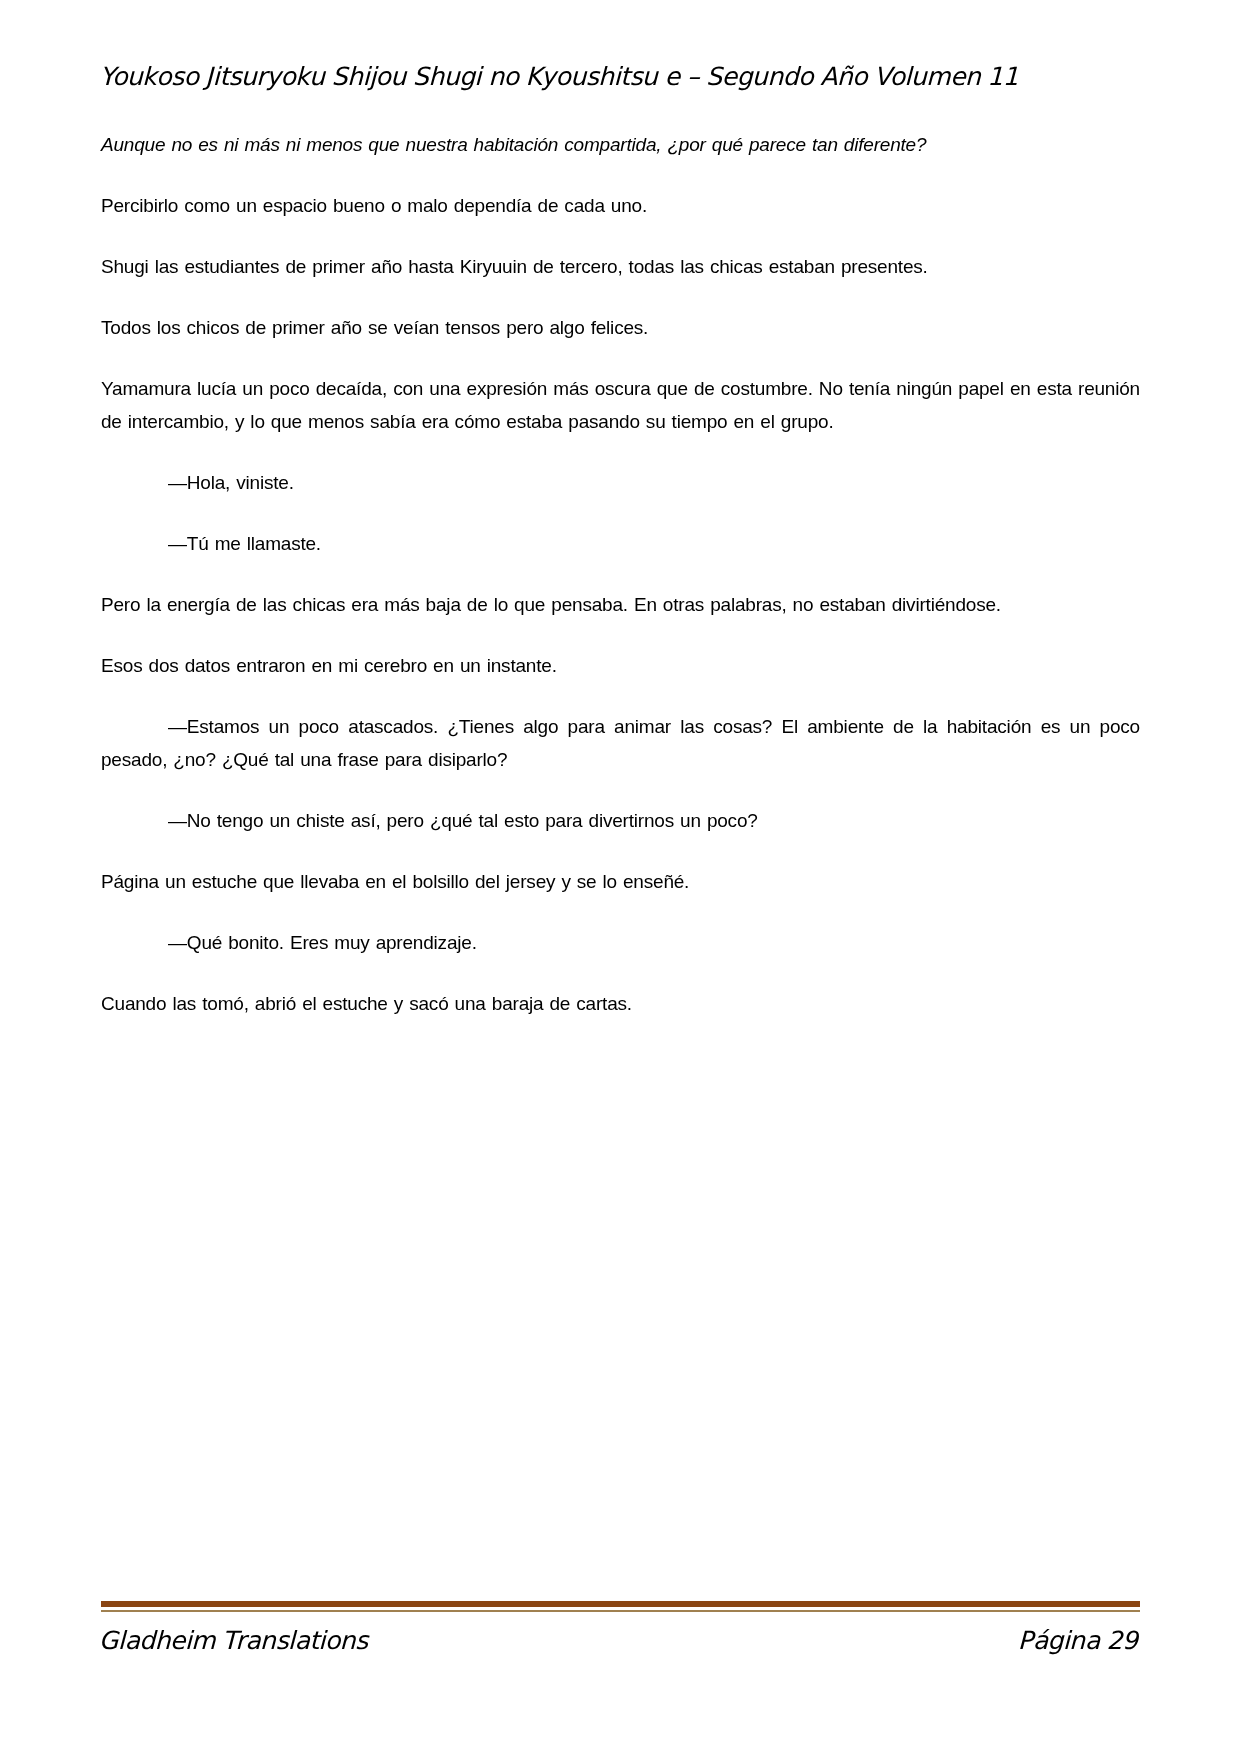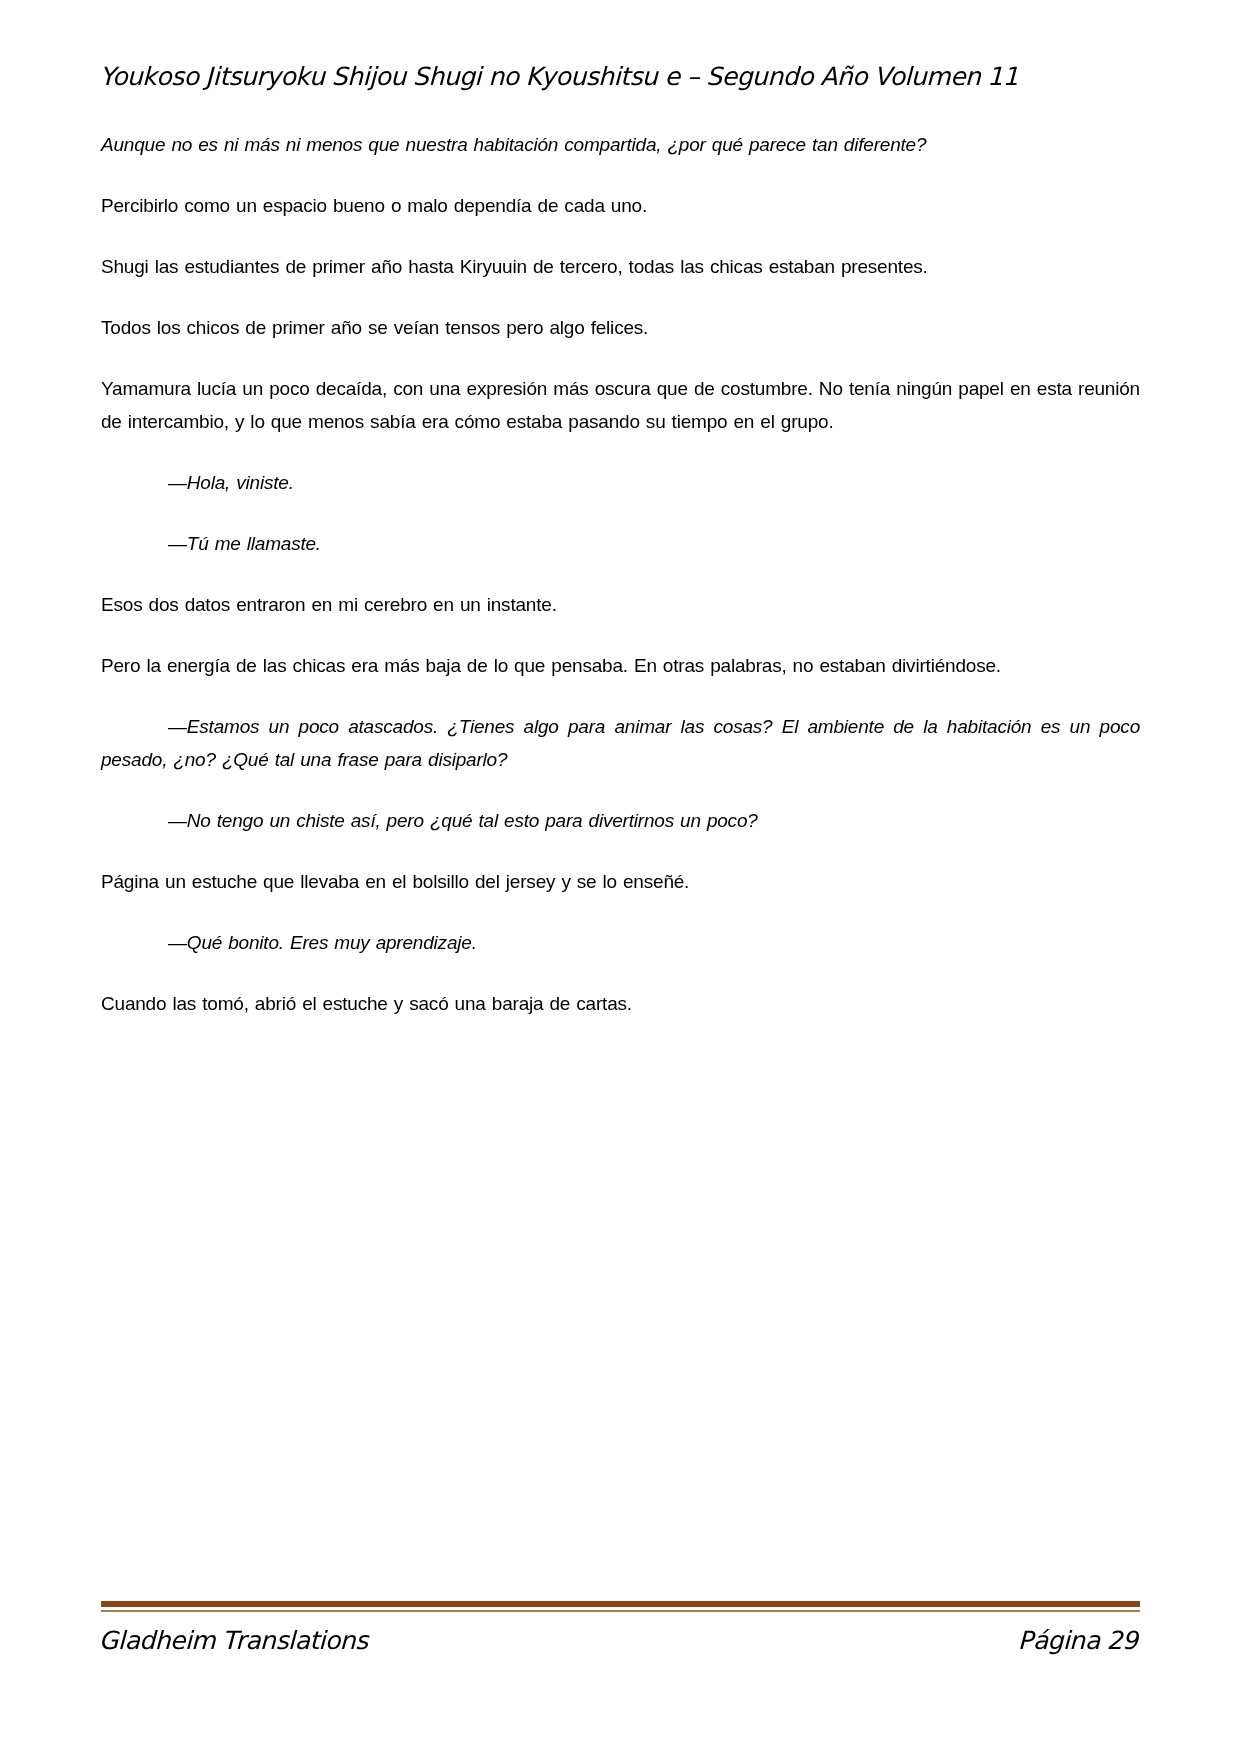--- a/index.html
+++ b/index.html
@@ -35,21 +35,21 @@
   }
   .para{
     font-size:19px;
     line-height:33px;
     letter-spacing:-0.2px;
     text-align:justify;
     margin:0 0 28px 0;
     word-spacing:1px;
   }
   .para.italic{font-style:italic;}
-  .para.indent{text-indent:67px;font-style:italic;}
+  .para.indent{text-indent:67px;}
   
   .doc-footer{
     position:absolute;left:101px;right:101px;top:1601px;
   }
   .footer-rule-thick{height:6px;background:var(--rule-dark);}
   .footer-rule-thin{height:2px;background:var(--rule-light);margin-top:3px;}
   .footer-row{
     display:flex;justify-content:space-between;align-items:baseline;
     margin-top:14px;
     font-family:"DejaVu Sans","Liberation Sans",sans-serif;
@@ -68,22 +68,22 @@
 
   <div class="doc-body">
 
   <p class="para italic">Aunque no es ni más ni menos que nuestra habitación compartida, ¿por qué parece tan diferente?</p>
       <p class="para">Percibirlo como un espacio bueno o malo dependía de cada uno.</p>
       <p class="para">Shugi las estudiantes de primer año hasta Kiryuuin de tercero, todas las chicas estaban presentes.</p>
       <p class="para">Todos los chicos de primer año se veían tensos pero algo felices.</p>
       <p class="para">Yamamura lucía un poco decaída, con una expresión más oscura que de costumbre. No tenía ningún papel en esta reunión de intercambio, y lo que menos sabía era cómo estaba pasando su tiempo en el grupo.</p>
       <p class="para indent">—Hola, viniste.</p>
       <p class="para indent">—Tú me llamaste.</p>
+      <p class="para">Pero la energía de las chicas era más baja de lo que pensaba. En otras palabras, no estaban divirtiéndose.</p>
       <p class="para">Esos dos datos entraron en mi cerebro en un instante.</p>
-      <p class="para">Pero la energía de las chicas era más baja de lo que pensaba. En otras palabras, no estaban divirtiéndose.</p>
       <p class="para indent">—Estamos un poco atascados. ¿Tienes algo para animar las cosas? El ambiente de la habitación es un poco pesado, ¿no? ¿Qué tal una frase para disiparlo?</p>
       <p class="para indent">—No tengo un chiste así, pero ¿qué tal esto para divertirnos un poco?</p>
       <p class="para">Página un estuche que llevaba en el bolsillo del jersey y se lo enseñé.</p>
       <p class="para indent">—Qué bonito. Eres muy aprendizaje.</p>
       <p class="para">Cuando las tomó, abrió el estuche y sacó una baraja de cartas.</p>
     </div>
 
   <div class="doc-footer">
     <div class="footer-rule-thick"></div>
     <div class="footer-rule-thin"></div>

